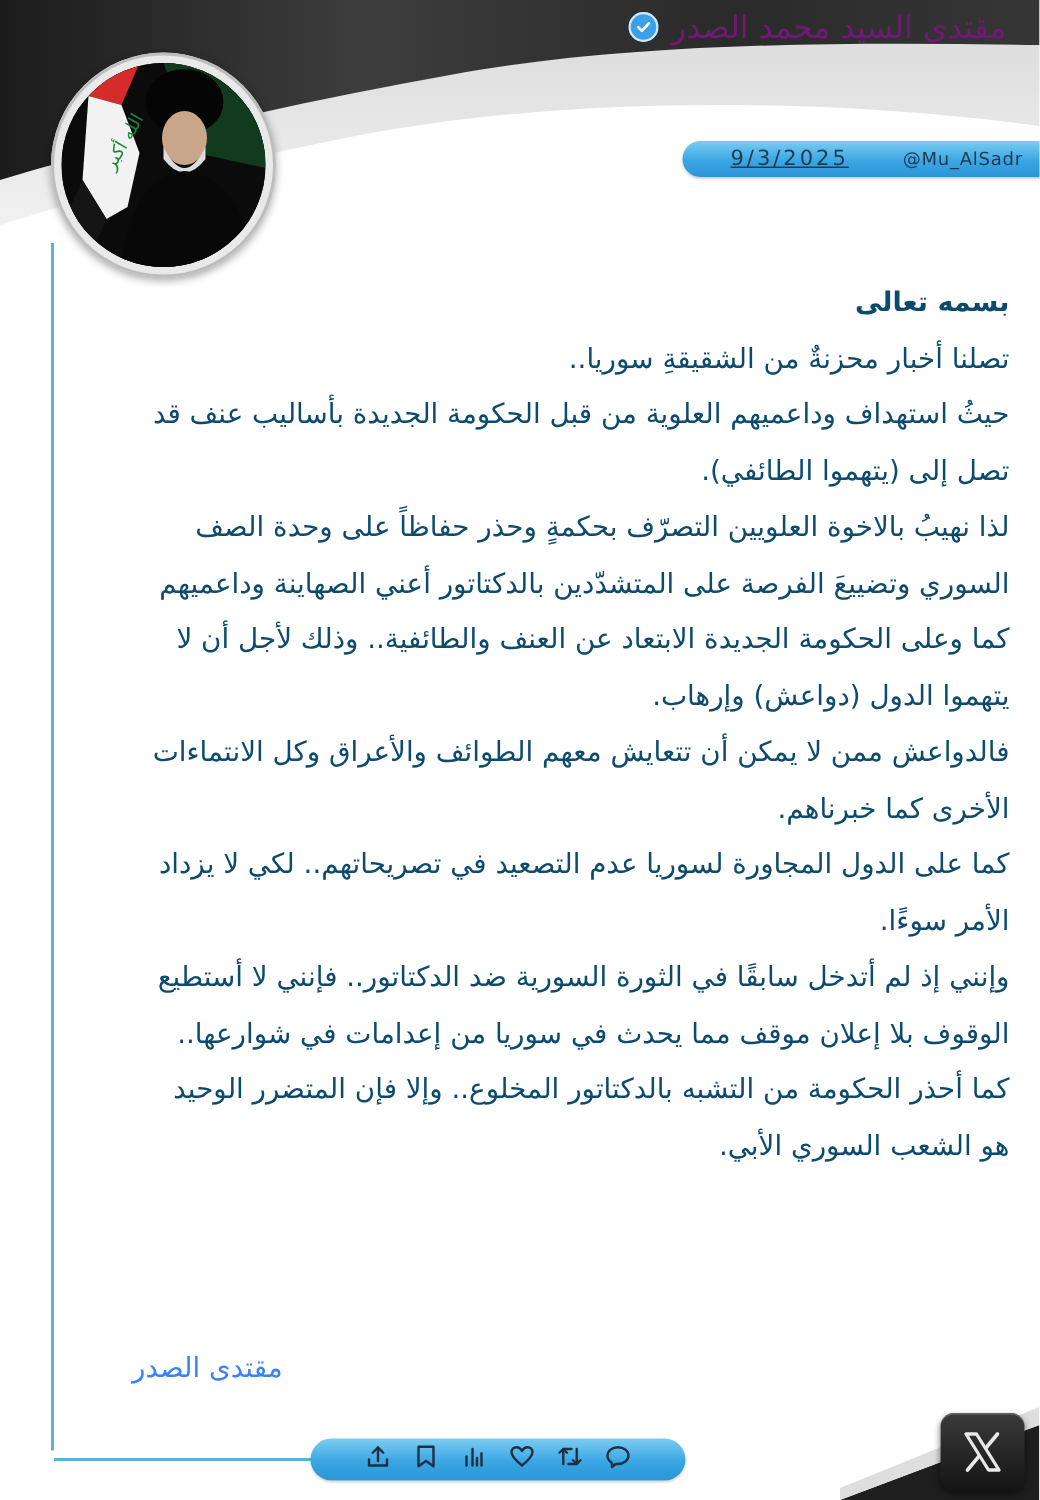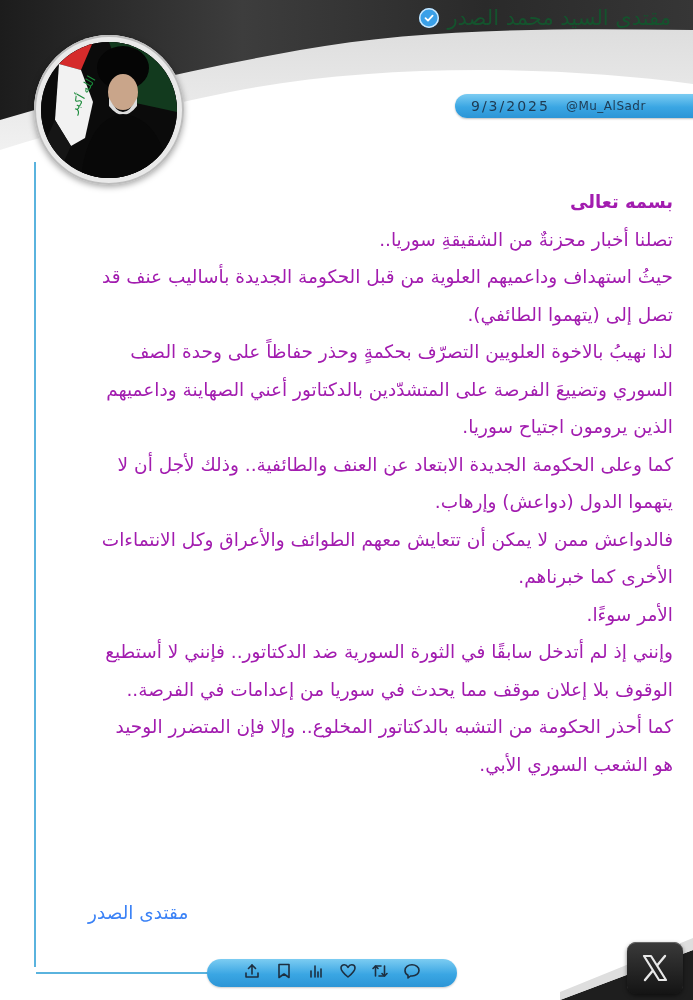--- a/index.html
+++ b/index.html
@@ -10,21 +10,21 @@
     }
     .header-bg {
       position: absolute; left: 0; top: 0; width: 693px; height: 200px;
       overflow: hidden;
     }
     .header-bg svg { position: absolute; left: 0; top: 0; }
     .header-title {
       position: absolute; right: 22px; top: 6px;
       display: flex; align-items: center; gap: 8px;
       direction: rtl;
-      color: #14532d; font-size: 21px;
+      color: #701a75; font-size: 21px;
       font-family: "DejaVu Sans", sans-serif;
     }
     .verified-badge {
       width: 20px; height: 20px; border-radius: 50%;
       background: #3aa0e8;
       display: flex; align-items: center; justify-content: center;
       box-shadow: 0 0 0 1.5px #cfe8fb inset;
     }
     .avatar {
       position: absolute; left: 34px; top: 35px;
@@ -38,35 +38,35 @@
       background: #0a0a0a; position: relative;
     }
     .date-pill {
       position: absolute; left: 455px; top: 94px; width: 250px; height: 24px;
       border-radius: 12px 0 0 12px;
       background: linear-gradient(#7cccf2, #3aa6e3 55%, #2c95d6);
       box-shadow: 0 1px 2px rgba(0,0,0,0.25);
       display: flex; align-items: center;
       color: #1e3a52; font-family: "DejaVu Sans", sans-serif;
     }
-    .date-pill .date { margin-left: 16px; font-size: 14px; letter-spacing: 2px; }
-    .date-pill .handle { margin-left: 16px; font-size: 12px; letter-spacing: 0.5px; }
+    .date-pill .date { margin-left: 32px; font-size: 14px; letter-spacing: 2px; text-decoration: underline; }
+    .date-pill .handle { margin-left: 36px; font-size: 12px; letter-spacing: 0.5px; }
     .frame-left {
       position: absolute; left: 34px; top: 162px; width: 2px; height: 805px;
       background: #5ab3de;
     }
     .frame-bottom {
       position: absolute; left: 36px; top: 972px; width: 190px; height: 2px;
       background: #5ab3de;
     }
     .content {
       position: absolute; left: 48px; right: 20px; top: 183px;
       direction: rtl; text-align: right;
       font-family: "DejaVu Sans", sans-serif;
-      color: #a21caf; font-size: 18.5px;
+      color: #0c4a6e; font-size: 18.5px;
     }
     .content .line {
       height: 37.5px; line-height: 37.5px; white-space: nowrap;
     }
     .content .line.head { font-weight: bold; font-size: 18px; }
     .signature {
       position: absolute; left: 88px; top: 902px;
       direction: rtl; font-size: 18.5px; color: #3b82f6;
       font-family: "DejaVu Sans", sans-serif;
     }
@@ -152,28 +152,28 @@
 <div class="frame-left"></div>
 <div class="frame-bottom"></div>
 
 <div class="content">
   <div class="line head">بسمه تعالى</div>
   <div class="line">تصلنا أخبار محزنةٌ من الشقيقةِ سوريا..</div>
   <div class="line">حيثُ استهداف وداعميهم العلوية من قبل الحكومة الجديدة بأساليب عنف قد</div>
   <div class="line">تصل إلى (يتهموا الطائفي).</div>
   <div class="line">لذا نهيبُ بالاخوة العلويين التصرّف بحكمةٍ وحذر حفاظاً على وحدة الصف</div>
   <div class="line">السوري وتضييعَ الفرصة على المتشدّدين بالدكتاتور أعني الصهاينة وداعميهم</div>
-  <div class="line">الذين يرومون اجتياح سوريا.</div>
   <div class="line">كما وعلى الحكومة الجديدة الابتعاد عن العنف والطائفية.. وذلك لأجل أن لا</div>
   <div class="line">يتهموا الدول (دواعش) وإرهاب.</div>
   <div class="line">فالدواعش ممن لا يمكن أن تتعايش معهم الطوائف والأعراق وكل الانتماءات</div>
   <div class="line">الأخرى كما خبرناهم.</div>
+  <div class="line">كما على الدول المجاورة لسوريا عدم التصعيد في تصريحاتهم.. لكي لا يزداد</div>
   <div class="line">الأمر سوءًا.</div>
   <div class="line">وإنني إذ لم أتدخل سابقًا في الثورة السورية ضد الدكتاتور.. فإنني لا أستطيع</div>
-  <div class="line">الوقوف بلا إعلان موقف مما يحدث في سوريا من إعدامات في الفرصة..</div>
+  <div class="line">الوقوف بلا إعلان موقف مما يحدث في سوريا من إعدامات في شوارعها..</div>
   <div class="line">كما أحذر الحكومة من التشبه بالدكتاتور المخلوع.. وإلا فإن المتضرر الوحيد</div>
   <div class="line">هو الشعب السوري الأبي.</div>
 </div>
 
 <div class="signature">مقتدى الصدر</div>
 
 <div class="action-bar">
   <div class="action-btn">
     <span>
       <svg width="18" height="18" viewBox="0 0 18 18" fill="none" stroke="#1d2f40" stroke-width="1.6" stroke-linecap="round" stroke-linejoin="round">

